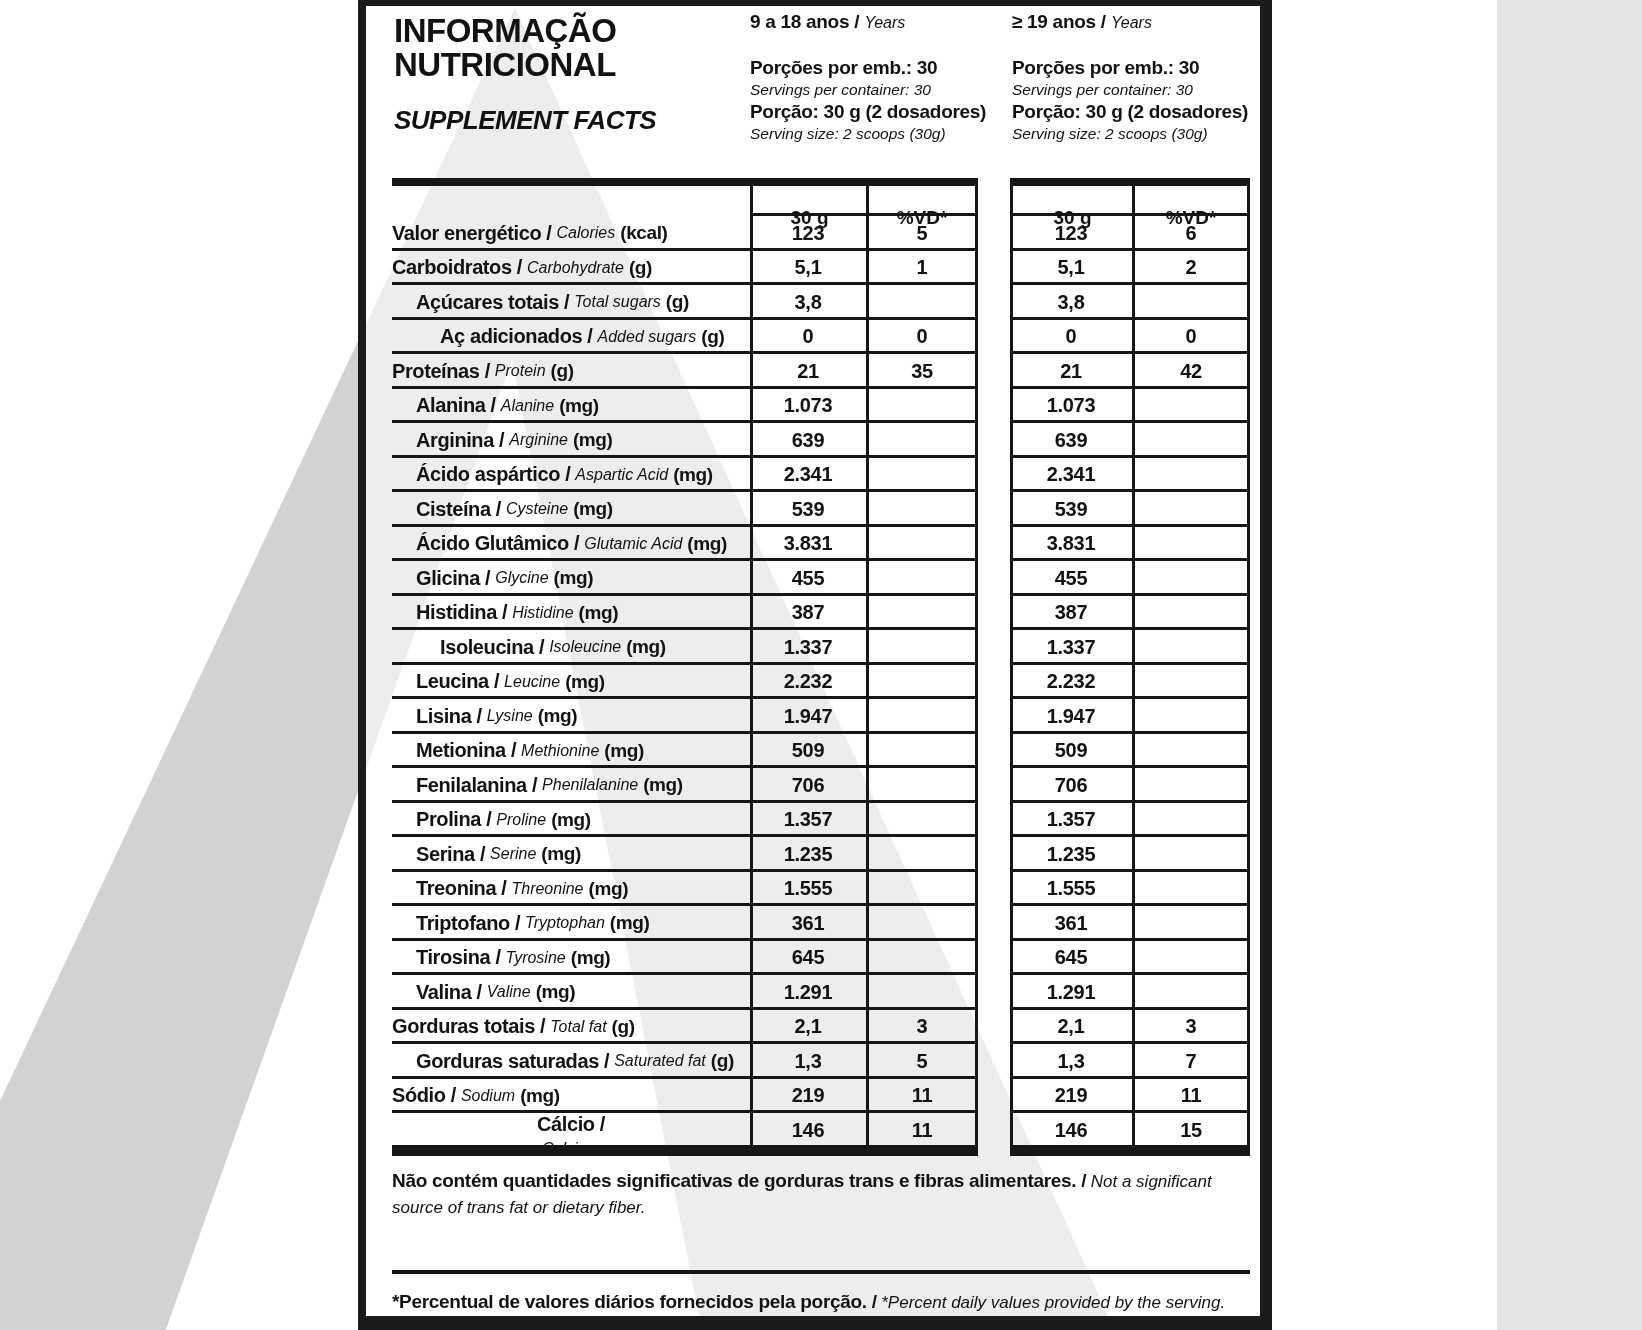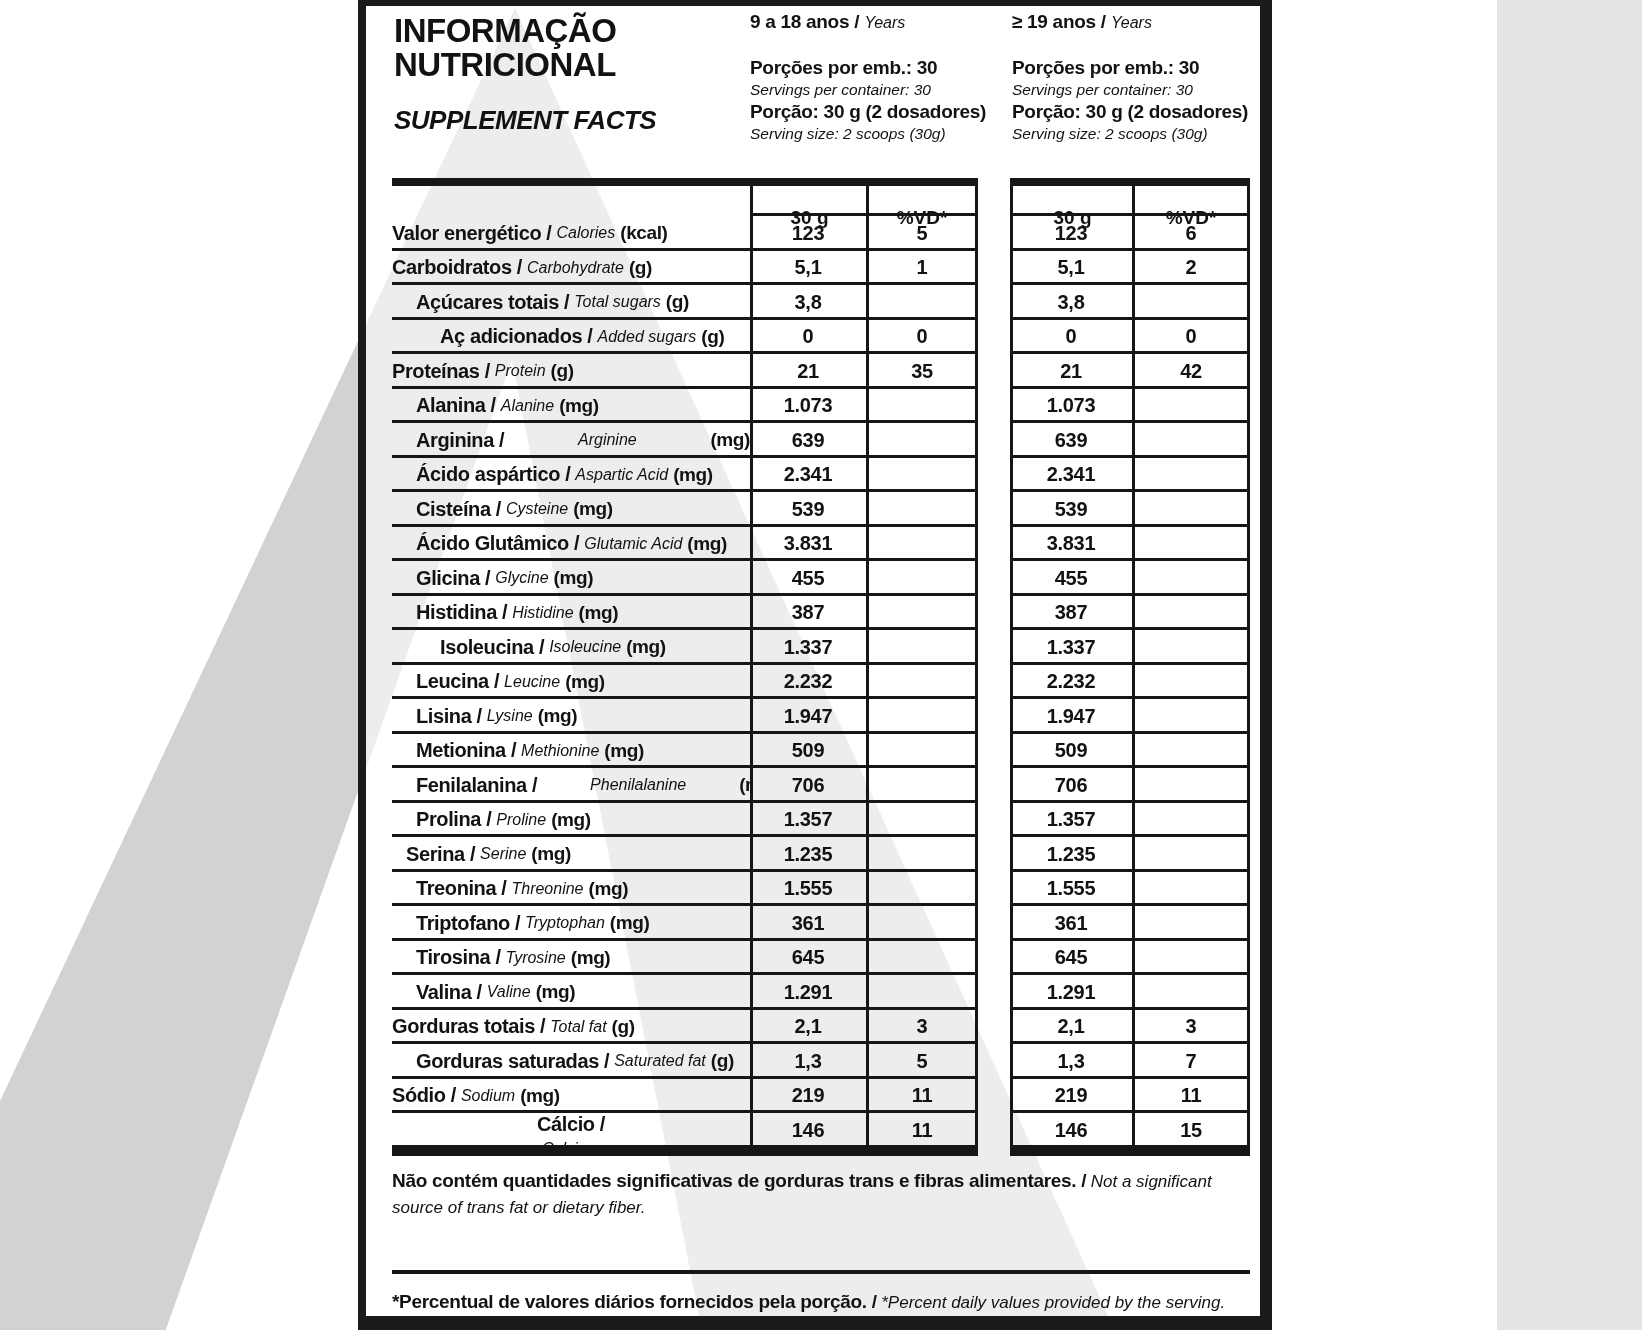--- a/index.html
+++ b/index.html
@@ -193,21 +193,21 @@
     </div>
     <div class="c c-val c-v1">1.073</div>
     <div class="c c-val c-p1"></div>
     <div class="c c-gap"></div>
     <div class="c c-val c-v2">1.073</div>
     <div class="c c-val c-p2"></div>
     <div class="rline rl-a"></div>
     <div class="rline rl-b"></div>
   </div>
         <div class="row">
-    <div class="c c-label" style="padding-left: 50px; justify-content: space-between;">
+    <div class="c c-label" style="padding-left: 50px;">
       <span class="pt">Arginina /</span>
       <span class="en">Arginine</span>
       <span class="unit">(mg)</span>
     </div>
     <div class="c c-val c-v1">639</div>
     <div class="c c-val c-p1"></div>
     <div class="c c-gap"></div>
     <div class="c c-val c-v2">639</div>
     <div class="c c-val c-p2"></div>
     <div class="rline rl-a"></div>
@@ -333,21 +333,21 @@
     </div>
     <div class="c c-val c-v1">509</div>
     <div class="c c-val c-p1"></div>
     <div class="c c-gap"></div>
     <div class="c c-val c-v2">509</div>
     <div class="c c-val c-p2"></div>
     <div class="rline rl-a"></div>
     <div class="rline rl-b"></div>
   </div>
         <div class="row">
-    <div class="c c-label" style="padding-left: 50px; gap: 48px;">
+    <div class="c c-label" style="padding-left: 50px;">
       <span class="pt">Fenilalanina /</span>
       <span class="en">Phenilalanine</span>
       <span class="unit">(mg)</span>
     </div>
     <div class="c c-val c-v1">706</div>
     <div class="c c-val c-p1"></div>
     <div class="c c-gap"></div>
     <div class="c c-val c-v2">706</div>
     <div class="c c-val c-p2"></div>
     <div class="rline rl-a"></div>
@@ -361,21 +361,21 @@
     </div>
     <div class="c c-val c-v1">1.357</div>
     <div class="c c-val c-p1"></div>
     <div class="c c-gap"></div>
     <div class="c c-val c-v2">1.357</div>
     <div class="c c-val c-p2"></div>
     <div class="rline rl-a"></div>
     <div class="rline rl-b"></div>
   </div>
         <div class="row">
-    <div class="c c-label" style="padding-left: 40px;">
+    <div class="c c-label" style="padding-left: 50px;">
       <span class="pt">Serina /</span>
       <span class="en">Serine</span>
       <span class="unit">(mg)</span>
     </div>
     <div class="c c-val c-v1">1.235</div>
     <div class="c c-val c-p1"></div>
     <div class="c c-gap"></div>
     <div class="c c-val c-v2">1.235</div>
     <div class="c c-val c-p2"></div>
     <div class="rline rl-a"></div>

